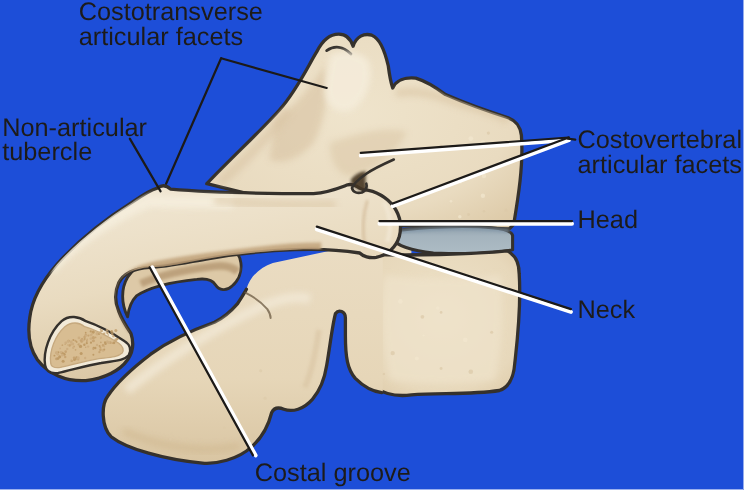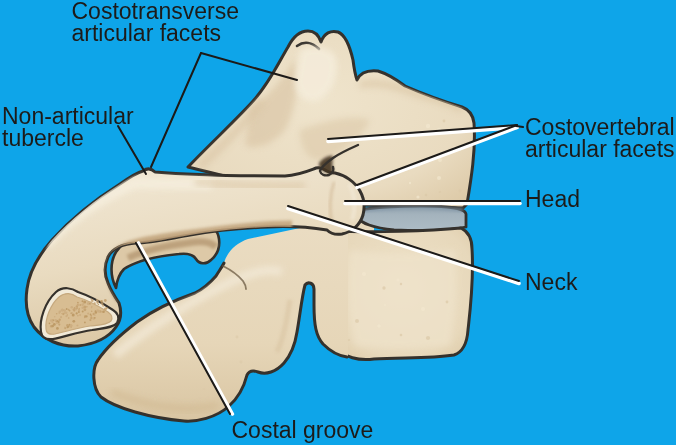--- a/index.html
+++ b/index.html
@@ -1,16 +1,16 @@
 <!DOCTYPE html>
 <html><head>
 <meta charset="utf-8">
 <style>
   html,body{margin:0;padding:0;background:#ffffff;}
-  .wrap{position:relative;width:676px;height:445px;overflow:hidden;background:#0ea5e9;
+  .wrap{position:relative;width:676px;height:445px;overflow:hidden;background:#1d4ed8;
         font-family:"Liberation Sans", sans-serif;}
   svg{position:absolute;left:0;top:0;}
 </style>
 </head>
 <body>
 <div class="wrap">
 <svg width="676" height="445" viewBox="0 0 676 445">
   <defs>
     <radialGradient id="gBody" cx="45%" cy="40%" r="75%">
       <stop offset="0%" stop-color="#efe4cc"></stop>

